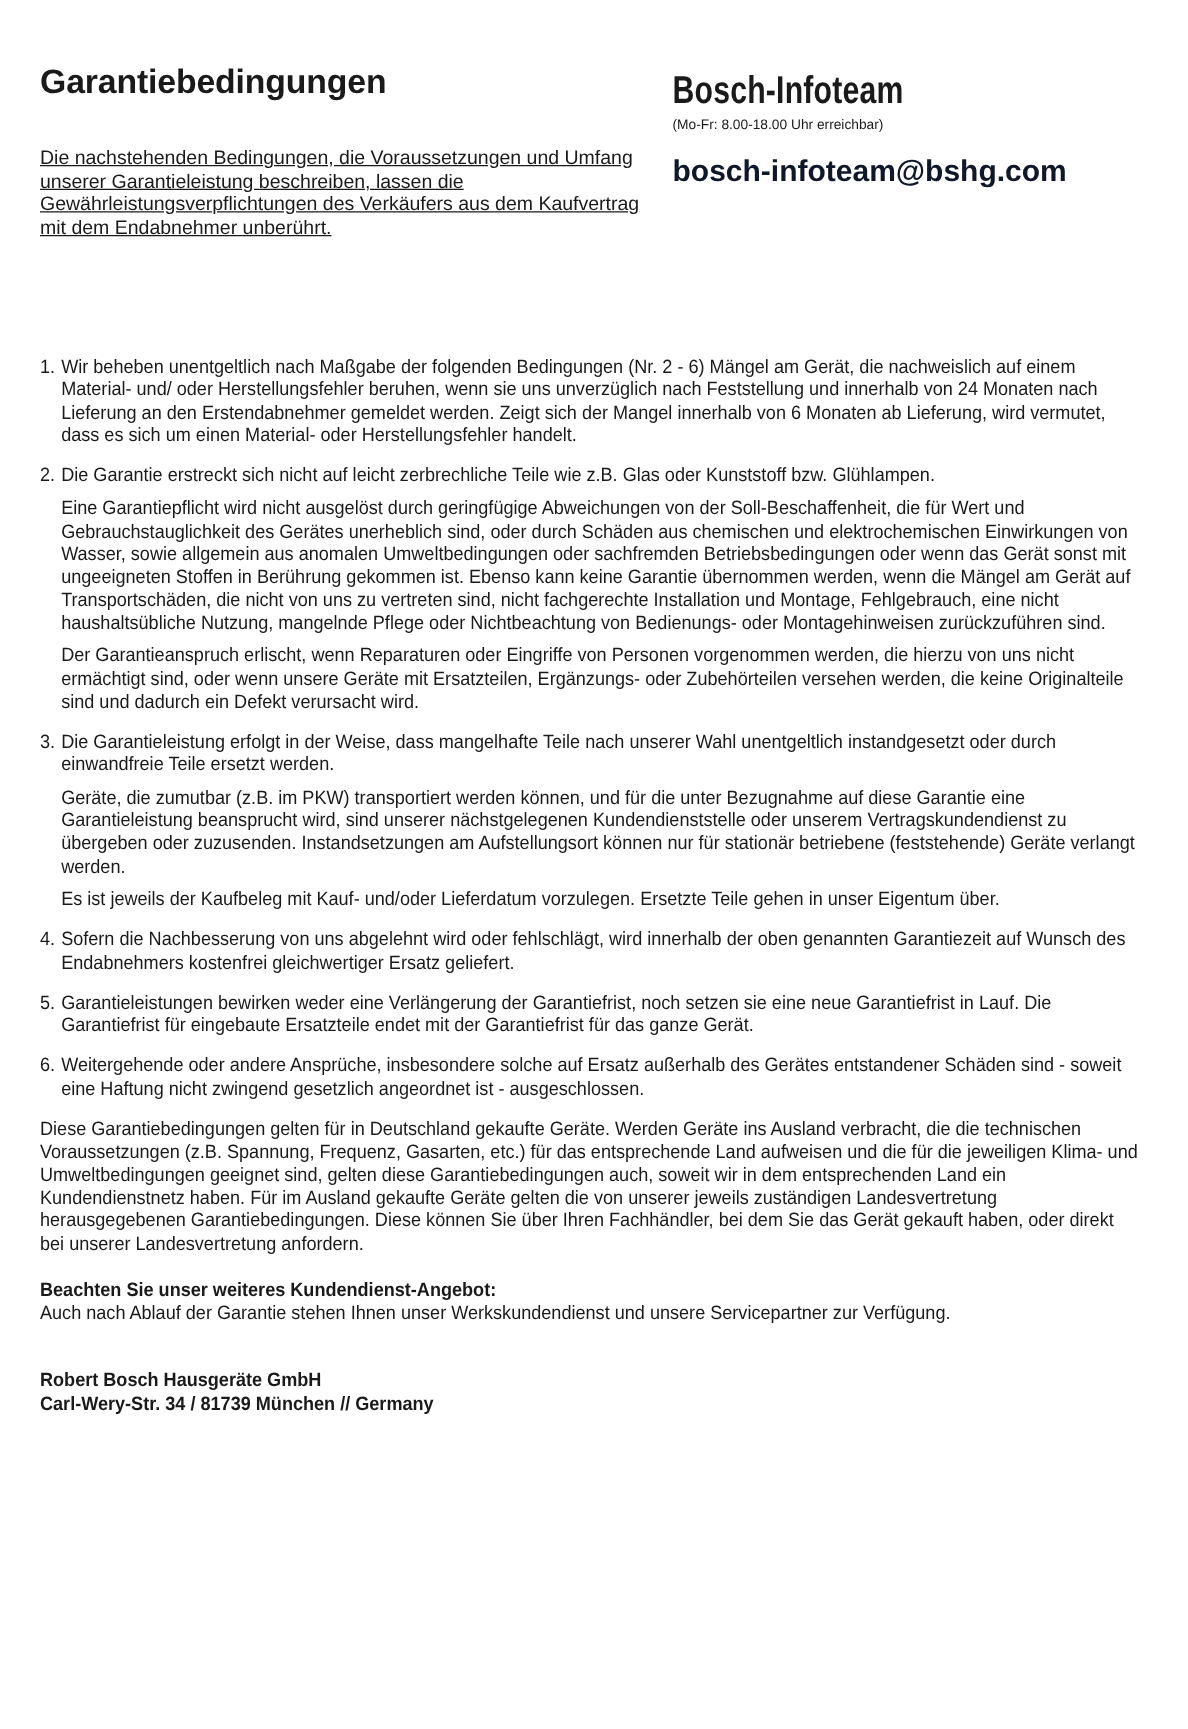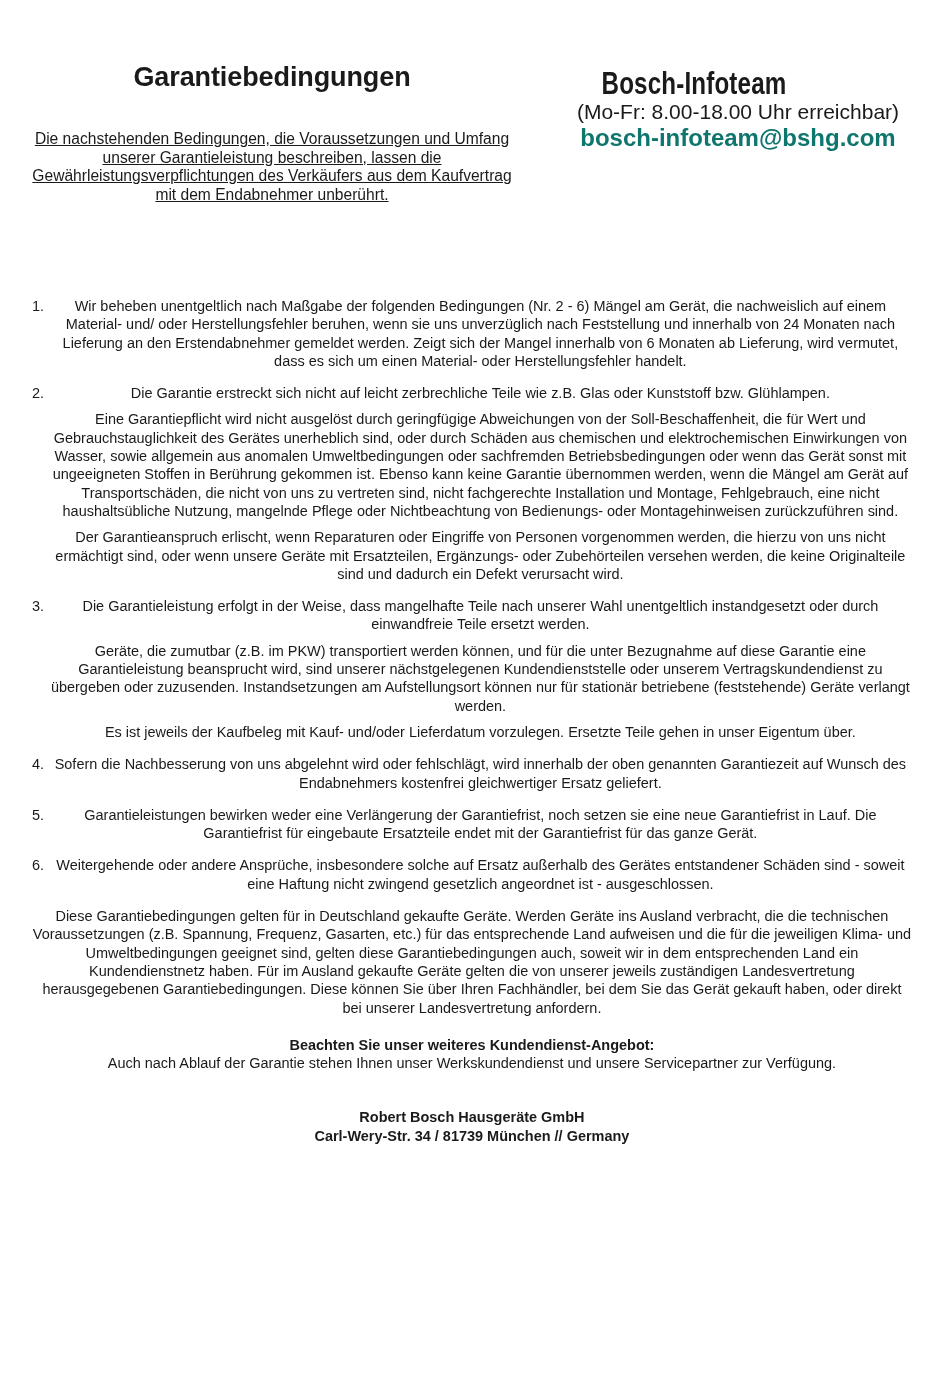--- a/index.html
+++ b/index.html
@@ -10,22 +10,22 @@
     body {
       width: 950px;
       height: 1383px;
       position: relative;
       overflow: hidden;
       font-family: "Liberation Sans", sans-serif;
       color: #1a1a1a;
     }
     .page {
       position: absolute;
-      left: 0; top: 12px;
-      width: 950px; height: 1163px; text-align: center;
+      left: 0; top: 0;
+      width: 950px; height: 1163px;
     }
     .left-col {
       position: absolute;
       left: 32px;
       top: 48px;
       width: 480px;
     }
     .title {
       font-size: 27px;
       font-weight: bold;
@@ -64,41 +64,41 @@
       font-family: "Liberation Sans", sans-serif;
       font-weight: bold;
       font-size: 31px;
       line-height: 34px;
       margin: 2px 0 0 0;
       transform: scaleX(0.78);
       transform-origin: left center;
       letter-spacing: 0.2px;
     }
     .hours {
-      font-size: 21px;
+      font-size: 11px;
       line-height: 18px;
       margin: 2px 0 0 0;
     }
     .tel {
       margin: 4px 0 0 0;
       line-height: 26px;
     }
     .tel .tel-num {
       font-size: 21px;
       font-weight: bold;
     }
     .tel .tel-suffix {
       font-size: 16px;
     }
     .email {
       font-size: 24px;
       font-weight: bold;
       line-height: 30px;
-      margin: 2px 0 0 0;
-      color: #0f766e;
+      margin: 14px 0 0 0;
+      color: #0f172a;
       text-decoration: none;
       display: block;
     }
     .conditions {
       position: absolute;
       left: 32px;
       top: 285px;
       width: 880px;
       font-size: 15.4px;
       line-height: 18.3px;

